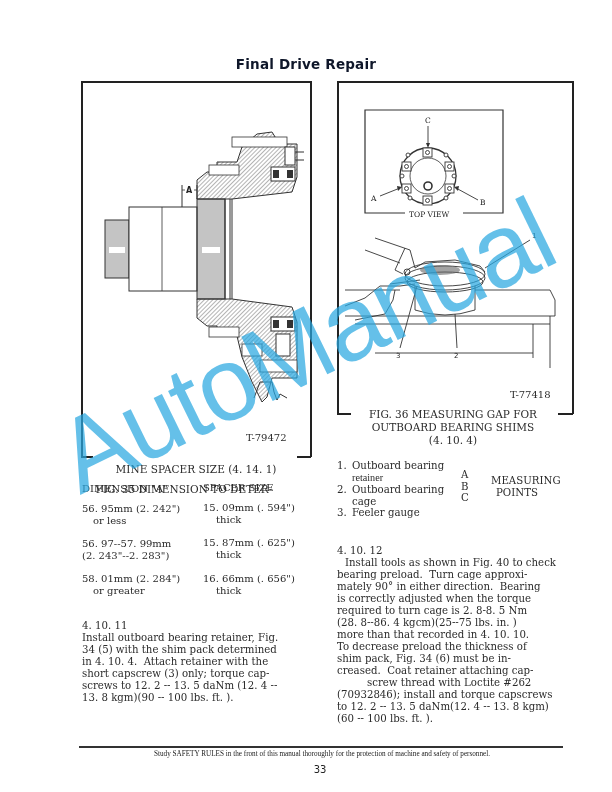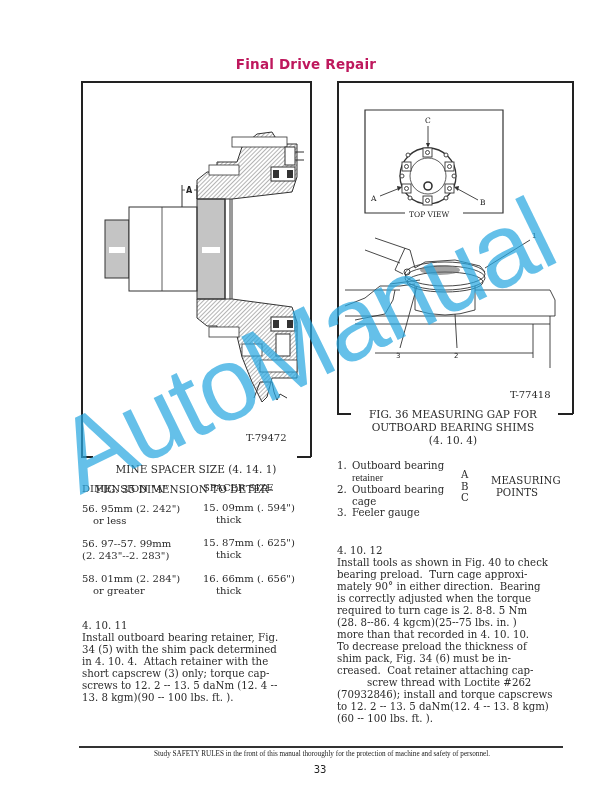--- a/index.html
+++ b/index.html
@@ -1,21 +1,21 @@
 <!DOCTYPE html>
 <html><head>
   <meta charset="utf-8">
   <style>
     html, body { margin: 0; padding: 0; background: #ffffff; }
     body { width: 612px; height: 792px; position: relative; overflow: hidden;
            font-family: "DejaVu Serif", serif; color: #2a2a2a; }
     .abs { position: absolute; }
     .title { left: 0; width: 612px; top: 56px; text-align: center;
              font-family: "DejaVu Sans", sans-serif; font-weight: bold; font-size: 13.5px;
-             letter-spacing: 0.2px; color: #be185d; }
+             letter-spacing: 0.2px; color: #0f172a; }
     .boxline { position: absolute; background: #222; }
     .figtag { font-family: "DejaVu Serif", serif; font-size: 10px; color: #2b2b2b; }
     .caption { font-family: "DejaVu Serif", serif; font-size: 10.5px; text-align: center; line-height: 12px; color: #2b2b2b; }
     .tbl-row { position: absolute; font-size: 10px; line-height: 11.5px; }
     .watermark { position: absolute; left: 0; top: 0; width: 612px; height: 792px; pointer-events: none; }
     .footer-rule { position: absolute; left: 79px; width: 484px; height: 1.6px; background: #333; top: 746px; }
     .footer { position: absolute; left: 76px; top: 750px; width: 492px; text-align: center;
               font-family: Liberation Serif, serif; font-size: 7.2px; color: #222; white-space: nowrap; }
     .pagenum { position: absolute; left: 0; width: 612px; top: 764px; text-align: center;
                font-family: "DejaVu Sans", sans-serif; font-size: 10px; color: #222; margin-left: 14px; }
@@ -221,21 +221,21 @@
 
   <div class="para" style="left:461px;top:469px;">A</div>
   <div class="para" style="left:461px;top:481px;">B</div>
   <div class="para" style="left:461px;top:492px;">C</div>
   <div class="para" style="left:491px;top:475px;">MEASURING</div>
   <div class="para" style="left:496px;top:487px;">POINTS</div>
 </div>
 
 <div>
   <div class="para" style="left:337px;top:545px;">4. 10. 12</div>
-  <div class="para" style="left:337px;top:557px;">Install tools as shown in Fig. 40 to check</div>
+  <div class="para" style="left:345px;top:557px;">Install tools as shown in Fig. 40 to check</div>
   <div class="para" style="left:337px;top:569px;">bearing preload.  Turn cage approxi-</div>
   <div class="para" style="left:337px;top:581px;">mately 90° in either direction.  Bearing</div>
   <div class="para" style="left:337px;top:593px;">is correctly adjusted when the torque</div>
   <div class="para" style="left:337px;top:605px;">required to turn cage is 2. 8-8. 5 Nm</div>
   <div class="para" style="left:337px;top:617px;">(28. 8--86. 4 kgcm)(25--75 lbs. in. )</div>
   <div class="para" style="left:337px;top:629px;">more than that recorded in 4. 10. 10.</div>
   <div class="para" style="left:337px;top:641px;">To decrease preload the thickness of</div>
   <div class="para" style="left:337px;top:653px;">shim pack, Fig. 34 (6) must be in-</div>
   <div class="para" style="left:337px;top:665px;">creased.  Coat retainer attaching cap-</div>
   <div class="para" style="left:337px;top:677px;margin-left:30px;">screw thread with Loctite #262</div>

